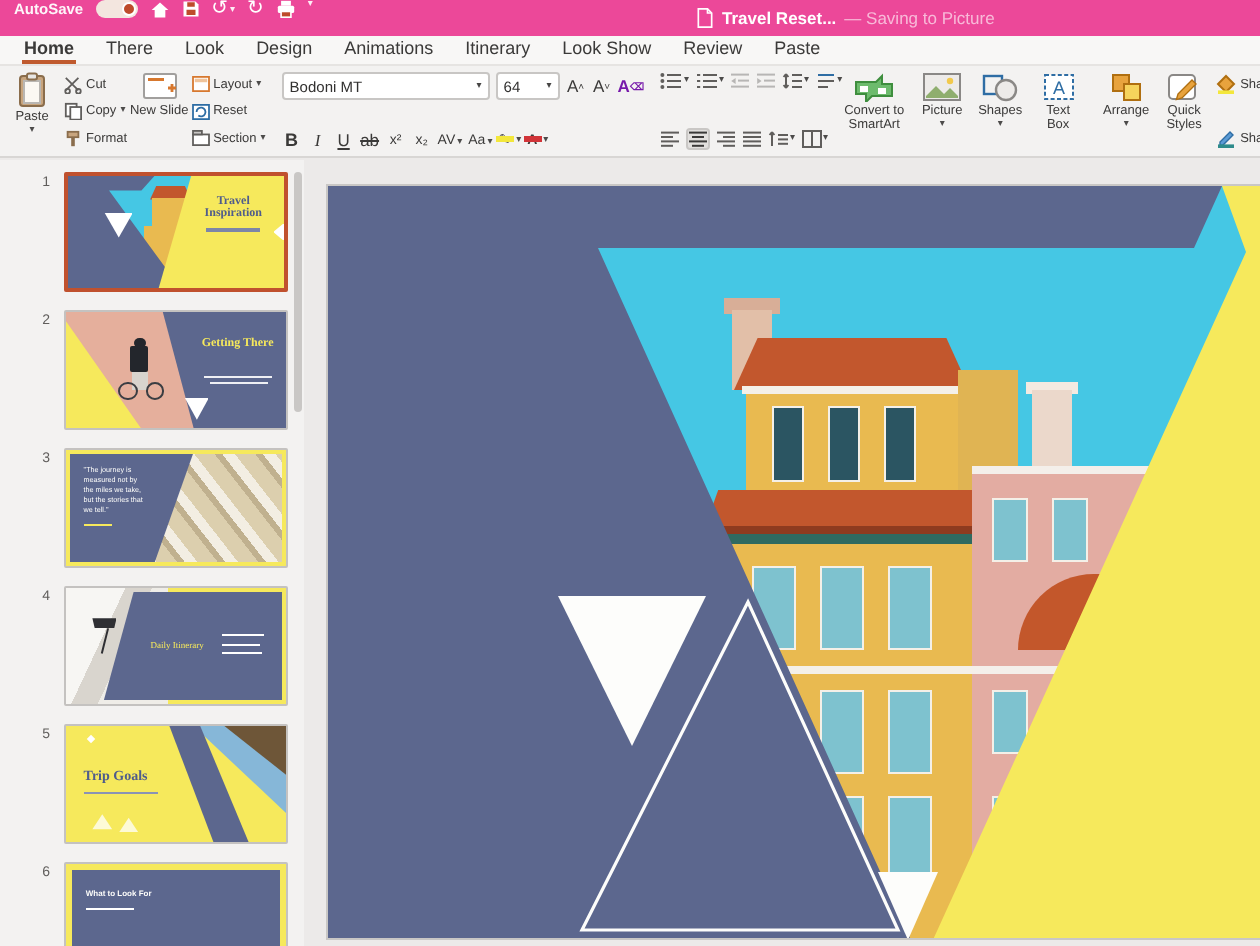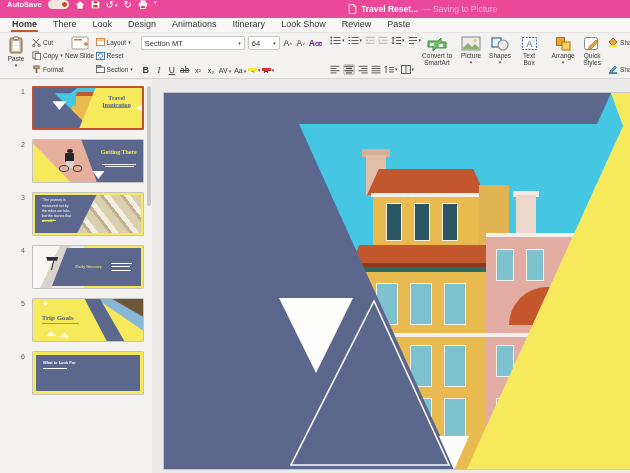--- a/index.html
+++ b/index.html
@@ -47,21 +47,21 @@
   .dim{opacity:.4}
   .selbox{background:#E2E0DE;border:1px solid #C9C7C5;border-radius:2px}
   .twoline{width:34px;white-space:normal}
 
   
   .main{position:absolute;top:80px;left:0;right:0;bottom:0;display:flex}
   .thumbs{width:152px;background:#F3F2F1;position:relative;padding-top:6px;overflow:hidden;flex:0 0 auto}
   .vscroll{position:absolute;right:1px;top:6px;width:4px;height:120px;background:#C9C7C5;border-radius:2px}
   .trow{display:flex;margin-bottom:9px}
   .num{width:32px;font-size:7px;color:#605E5C;text-align:right;padding-right:7px;padding-top:2px}
-  .thumb{width:112px;height:44px;background:#fff;border:1px solid #C4C2C0;border-radius:1px;position:relative;overflow:hidden;flex:0 0 auto}
+  .thumb{width:112px;height:60px;background:#fff;border:1px solid #C4C2C0;border-radius:1px;position:relative;overflow:hidden;flex:0 0 auto}
   .thumb.sel{border:2px solid #C0512E}
   .bar{position:absolute;background:#fff}
 
   
   .t1-sky{position:absolute;inset:0;background:#45C7E4}
   .t1-roof{position:absolute;left:38%;top:9%;width:19%;height:12%;background:#C2572D;clip-path:polygon(0 100%,15% 0,85% 0,100% 100%)}
   .t1-wall{position:absolute;left:39%;top:20%;width:17%;height:26%;background:#E9BA50}
   .t1-low{position:absolute;left:35%;top:44%;width:25%;height:56%;background:#E9BA50}
   .t1-pink{position:absolute;left:53%;top:40%;width:15%;height:60%;background:#E3ACA2}
   .t1-blue{position:absolute;inset:0;background:#5C678E;clip-path:polygon(0 0,40% 0,34% 13%,19% 13%,52% 100%,0 100%)}
@@ -264,21 +264,21 @@
         <span>Section</span>
           <span class="car">▾</span>
       </span>
     </div>
 
     <div class="sep"></div>
 
     <div class="fontblock">
       <div class="row">
         <span class="combo" style="width:104px">
-            <span>Section MT</span>
+            <span>Bodoni MT</span>
             <span class="car">▾</span>
           </span>
         <span class="combo" style="width:32px">
             <span>64</span>
             <span class="car">▾</span>
           </span>
         <span class="fbtn">A<span style="font-size:5px">˄</span></span>
         <span class="fbtn">A<span style="font-size:5px">˅</span></span>
         <span class="fbtn" style="color:#7719AA;font-weight:bold">A<span style="font-size:5px">⌫</span></span>
       </div>

